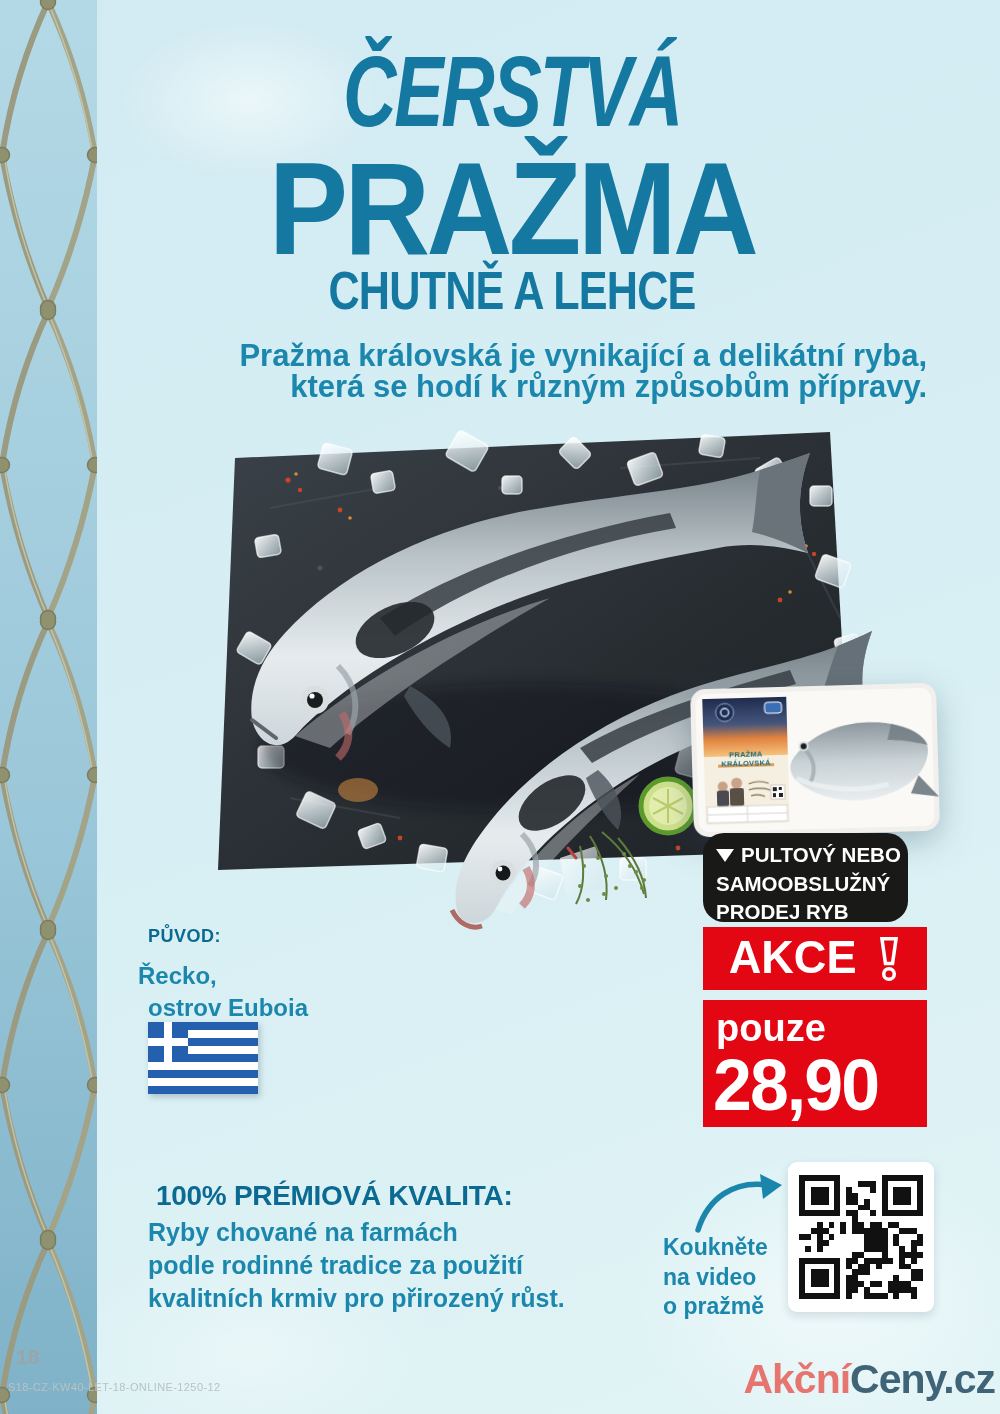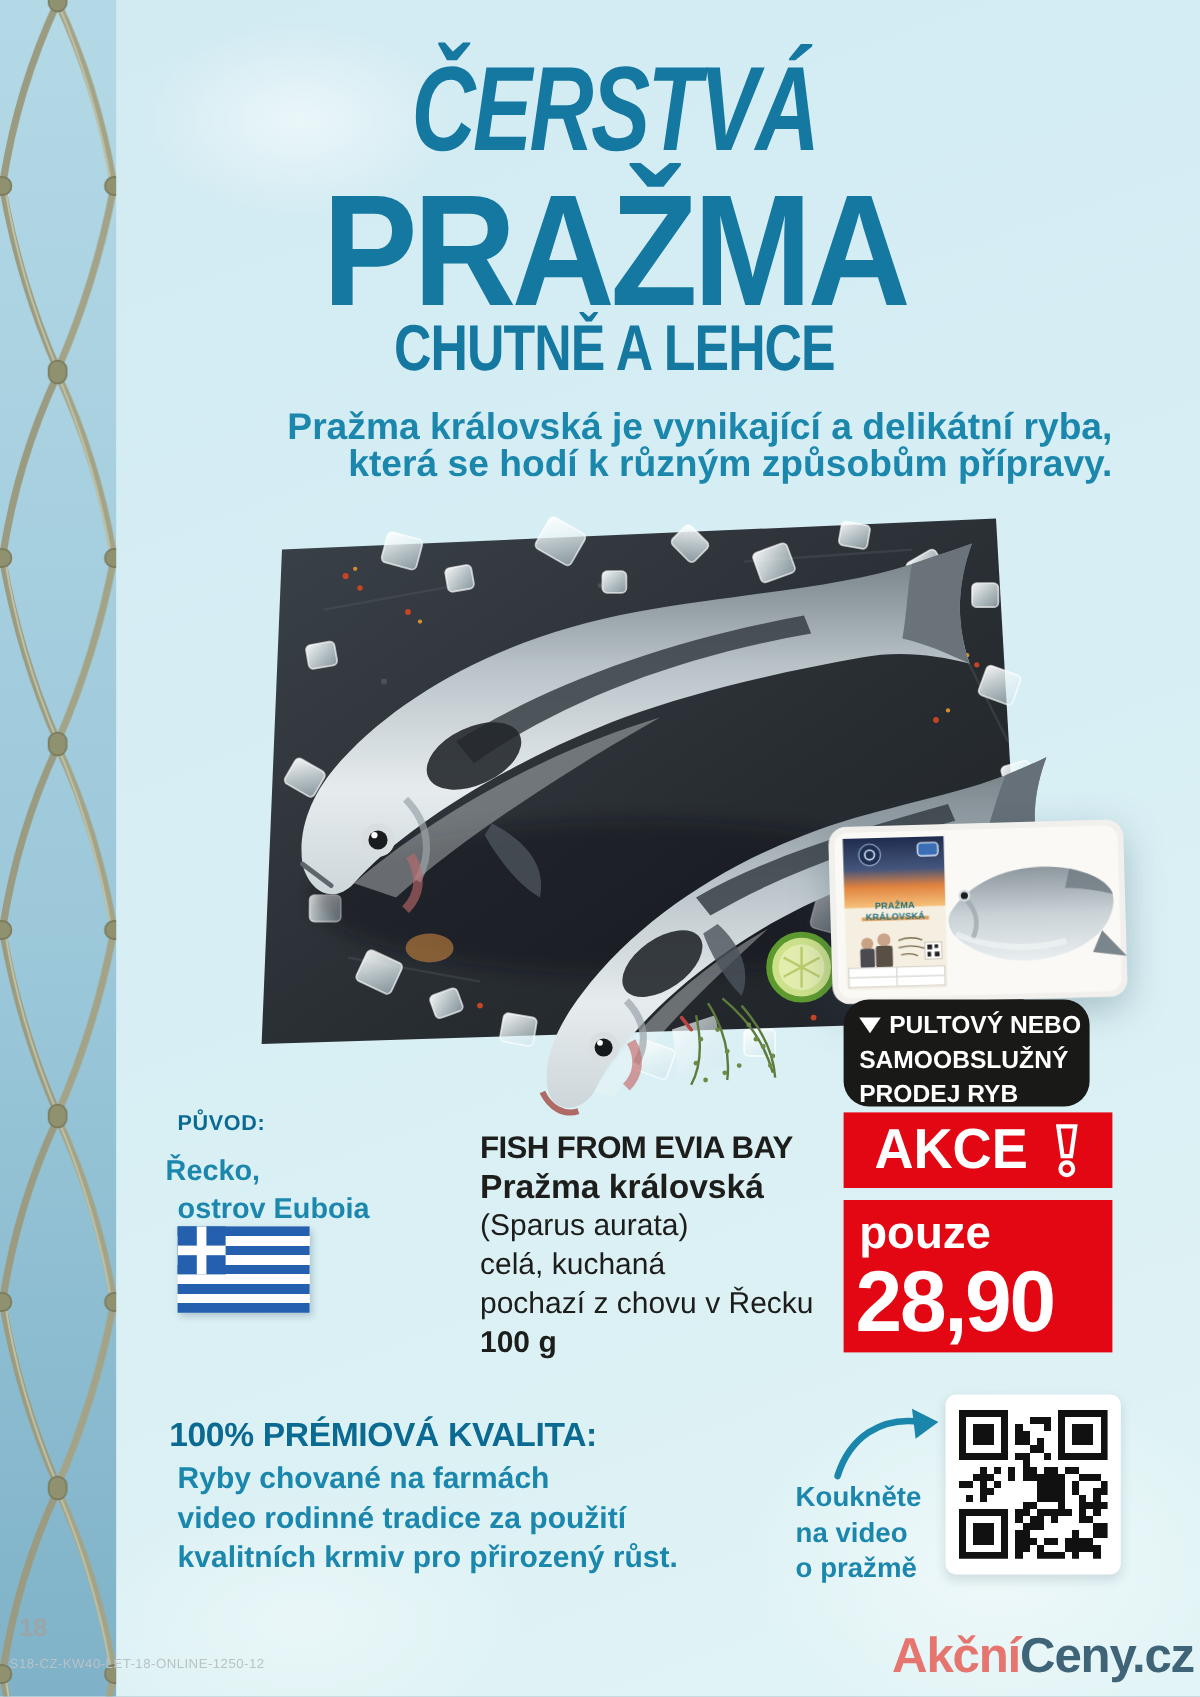--- a/index.html
+++ b/index.html
@@ -56,21 +56,21 @@
   .exclusive{position:absolute;left:148px;top:1108px;font-size:23px;font-weight:bold;color:#1b87ad;}
 
   
   .prod{position:absolute;left:400px;top:940px;font-size:25px;line-height:32.5px;color:#1d1d1b;}
   .prod .b{font-weight:bold;}
   .prod .brand{font-size:26px;letter-spacing:-0.5px;}
   .prod .name{font-size:28px;}
   .prod div{white-space:nowrap;}
 
   
-  .quality-h{position:absolute;left:141px;top:1180px;font-size:28px;font-weight:bold;color:#0b6a92;letter-spacing:-0.3px;}
+  .quality-h{position:absolute;left:156px;top:1180px;font-size:28px;font-weight:bold;color:#0b6a92;letter-spacing:-0.3px;}
   .quality-t{position:absolute;left:148px;top:1216px;font-size:25px;line-height:33px;font-weight:bold;color:#1b87ad;}
   .quality-t span{display:block;}
 
   
   .video-t{position:absolute;left:663px;top:1233px;font-size:23px;line-height:29.5px;font-weight:bold;color:#1b87ad;}
   .video-t span{display:block;}
   .arrow{position:absolute;left:688px;top:1172px;width:100px;height:62px;}
   .qr-box{position:absolute;left:788px;top:1162px;width:146px;height:150px;background:#fff;border-radius:9px;box-shadow:0 4px 10px rgba(30,60,80,.15);display:flex;align-items:center;justify-content:center;}
 
   
@@ -337,45 +337,37 @@
   <div class="origin-h">PŮVOD:</div>
   <div class="origin-l1">Řecko,</div>
   <div class="origin-l2">ostrov Euboia</div>
   <div class="flag">
     <div class="stripes"></div>
     <div class="canton"></div>
     <div class="cross-v"></div>
     <div class="cross-h"></div>
   </div>
 
-  <div class="prod">
-    <div class="b brand">FISH FROM EVIA BAY</div>
-    <div class="b name">Pražma královská</div>
-    <div>(Sparus aurata)</div>
-    <div>celá, kuchaná</div>
-    <div>pochazí z chovu v Řecku</div>
-    <div class="b">100 g</div>
-  </div>
 
   <div class="akce">
     <span class="word">AKCE</span>
     <svg width="30" height="50" viewBox="0 0 34 54">
       <path d="M9,4 L25,4 L21,32 L13,32 Z" fill="none" stroke="#fff" stroke-width="4"></path>
       <circle cx="17" cy="44" r="6" fill="none" stroke="#fff" stroke-width="4"></circle>
     </svg>
   </div>
   <div class="price-box">
     <div class="pouze">pouze</div>
     <div class="price">28,90</div>
   </div>
 
   <div class="quality-h">100% PRÉMIOVÁ KVALITA:</div>
   <div class="quality-t">
     <span>Ryby chované na farmách</span>
-    <span>video rodinné tradice za použití</span>
+    <span>podle rodinné tradice za použití</span>
     <span>kvalitních krmiv pro přirozený růst.</span>
   </div>
 
   <svg class="arrow" viewBox="0 0 100 62">
     <path d="M10,58 C20,26 46,8 80,13" fill="none" stroke="#1b86ac" stroke-width="5.5" stroke-linecap="round"></path>
     <polygon points="72,2 94,13 75,27" fill="#1b86ac"></polygon>
   </svg>
   <div class="video-t">
     <span>Koukněte</span>
     <span>na video</span>

